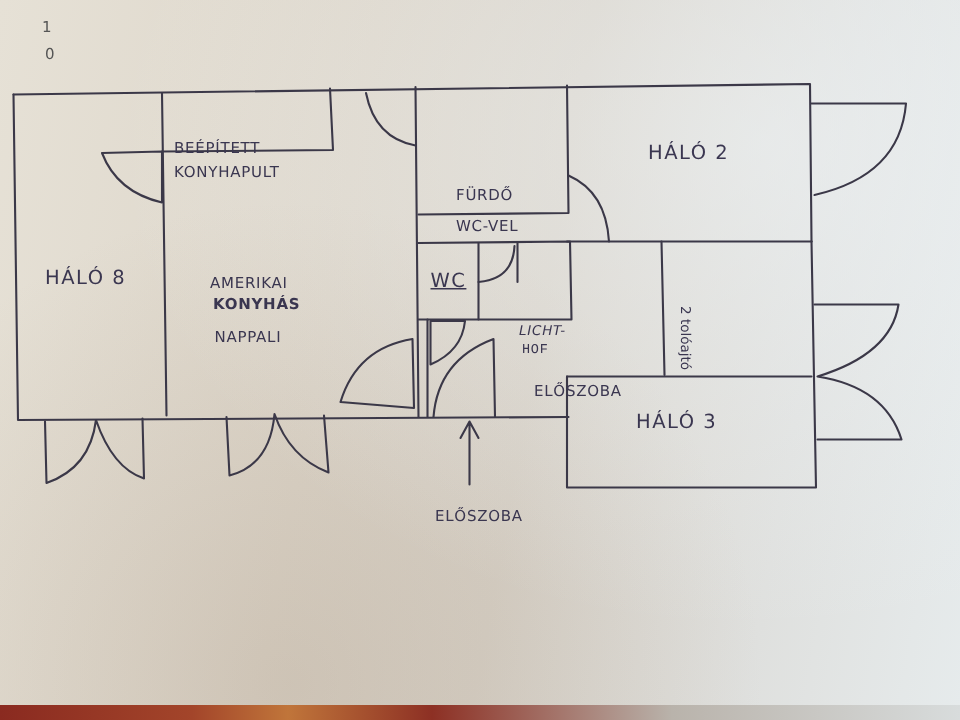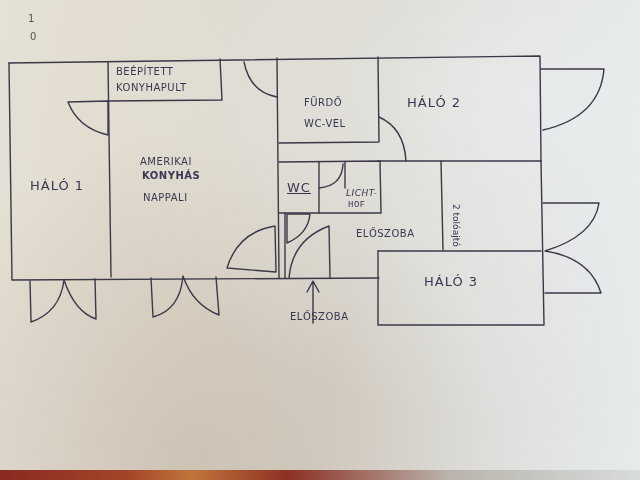--- a/index.html
+++ b/index.html
@@ -16,21 +16,21 @@
   .table-strip {
     position:absolute; left:0; top:470px; width:640px; height:10px;
     background: linear-gradient(90deg, #8a2a20 0%, #a3452a 20%, #c0753a 30%, #8d3024 45%, #b9b3ab 70%, #d8dcdc 100%);
   }
   svg.plan { position:absolute; left:0; top:0; }
   .lbl {
     position:absolute; color:#3a3650; white-space:nowrap;
     font-family:"DejaVu Sans", sans-serif; letter-spacing:1px;
     font-size:13px; line-height:16px;
   }
-  .lbl.small { font-size:10px; line-height:12px; letter-spacing:0.5px; }
+  .lbl.small { font-size:10px; line-height:12px; letter-spacing:0.5px;margin-top:28px; }
   .lbl.vert { writing-mode: vertical-rl; font-size:9px; letter-spacing:0; }
   .marks { position:absolute; color:#555; font-size:10px; line-height:14px; }
 </style>
 </head>
 <body>
 
 <div class="paper-shade"></div>
 <div class="table-strip"></div>
 
 <div class="marks" style="left:28px;top:12px;">1</div>
@@ -74,30 +74,30 @@
 
   <path d="M30 281 L31 322 Q60 312 64 280 Q75 312 96 319 L95 279"></path>
   <path d="M151 278 L153 317 Q180 310 183 276 Q193 305 219 315 L216 277"></path>
 
   <path d="M313 323 L313 283 M307 292 L313 281 L319 292"></path>
 </svg>
 
 <div class="lbl small" style="left:116px;top:66px;">BEÉPÍTETT</div>
 <div class="lbl small" style="left:116px;top:82px;">KONYHAPULT</div>
 
-<div class="lbl" style="left:30px;top:178px;">HÁLÓ 1</div>
+<div class="lbl" style="left:30px;top:178px;">HÁLÓ 8</div>
 
 <div class="lbl small" style="left:140px;top:156px;">AMERIKAI</div>
 <div class="lbl small" style="left:142px;top:170px;font-weight:bold;">KONYHÁS</div>
 <div class="lbl small" style="left:143px;top:192px;">NAPPALI</div>
 
 <div class="lbl small" style="left:304px;top:97px;">FÜRDŐ</div>
 <div class="lbl small" style="left:304px;top:118px;">WC-VEL</div>
 
-<div class="lbl" style="left:407px;top:95px;">HÁLÓ 2</div>
+<div class="lbl" style="left:432px;top:95px;">HÁLÓ 2</div>
 
 <div class="lbl" style="left:287px;top:180px;text-decoration:underline;">WC</div>
 <div class="lbl small" style="left:346px;top:187px;font-size:9px;font-style:italic;">LICHT-</div>
 <div class="lbl small" style="left:348px;top:199px;font-size:9px;font-family:Liberation Mono, monospace;">HOF</div>
 
 <div class="lbl small" style="left:356px;top:228px;">ELŐSZOBA</div>
 <div class="lbl vert" style="left:448px;top:204px;">2 tolóajtó</div>
 
 <div class="lbl" style="left:424px;top:274px;text-align:center;">HÁLÓ 3</div>
 

